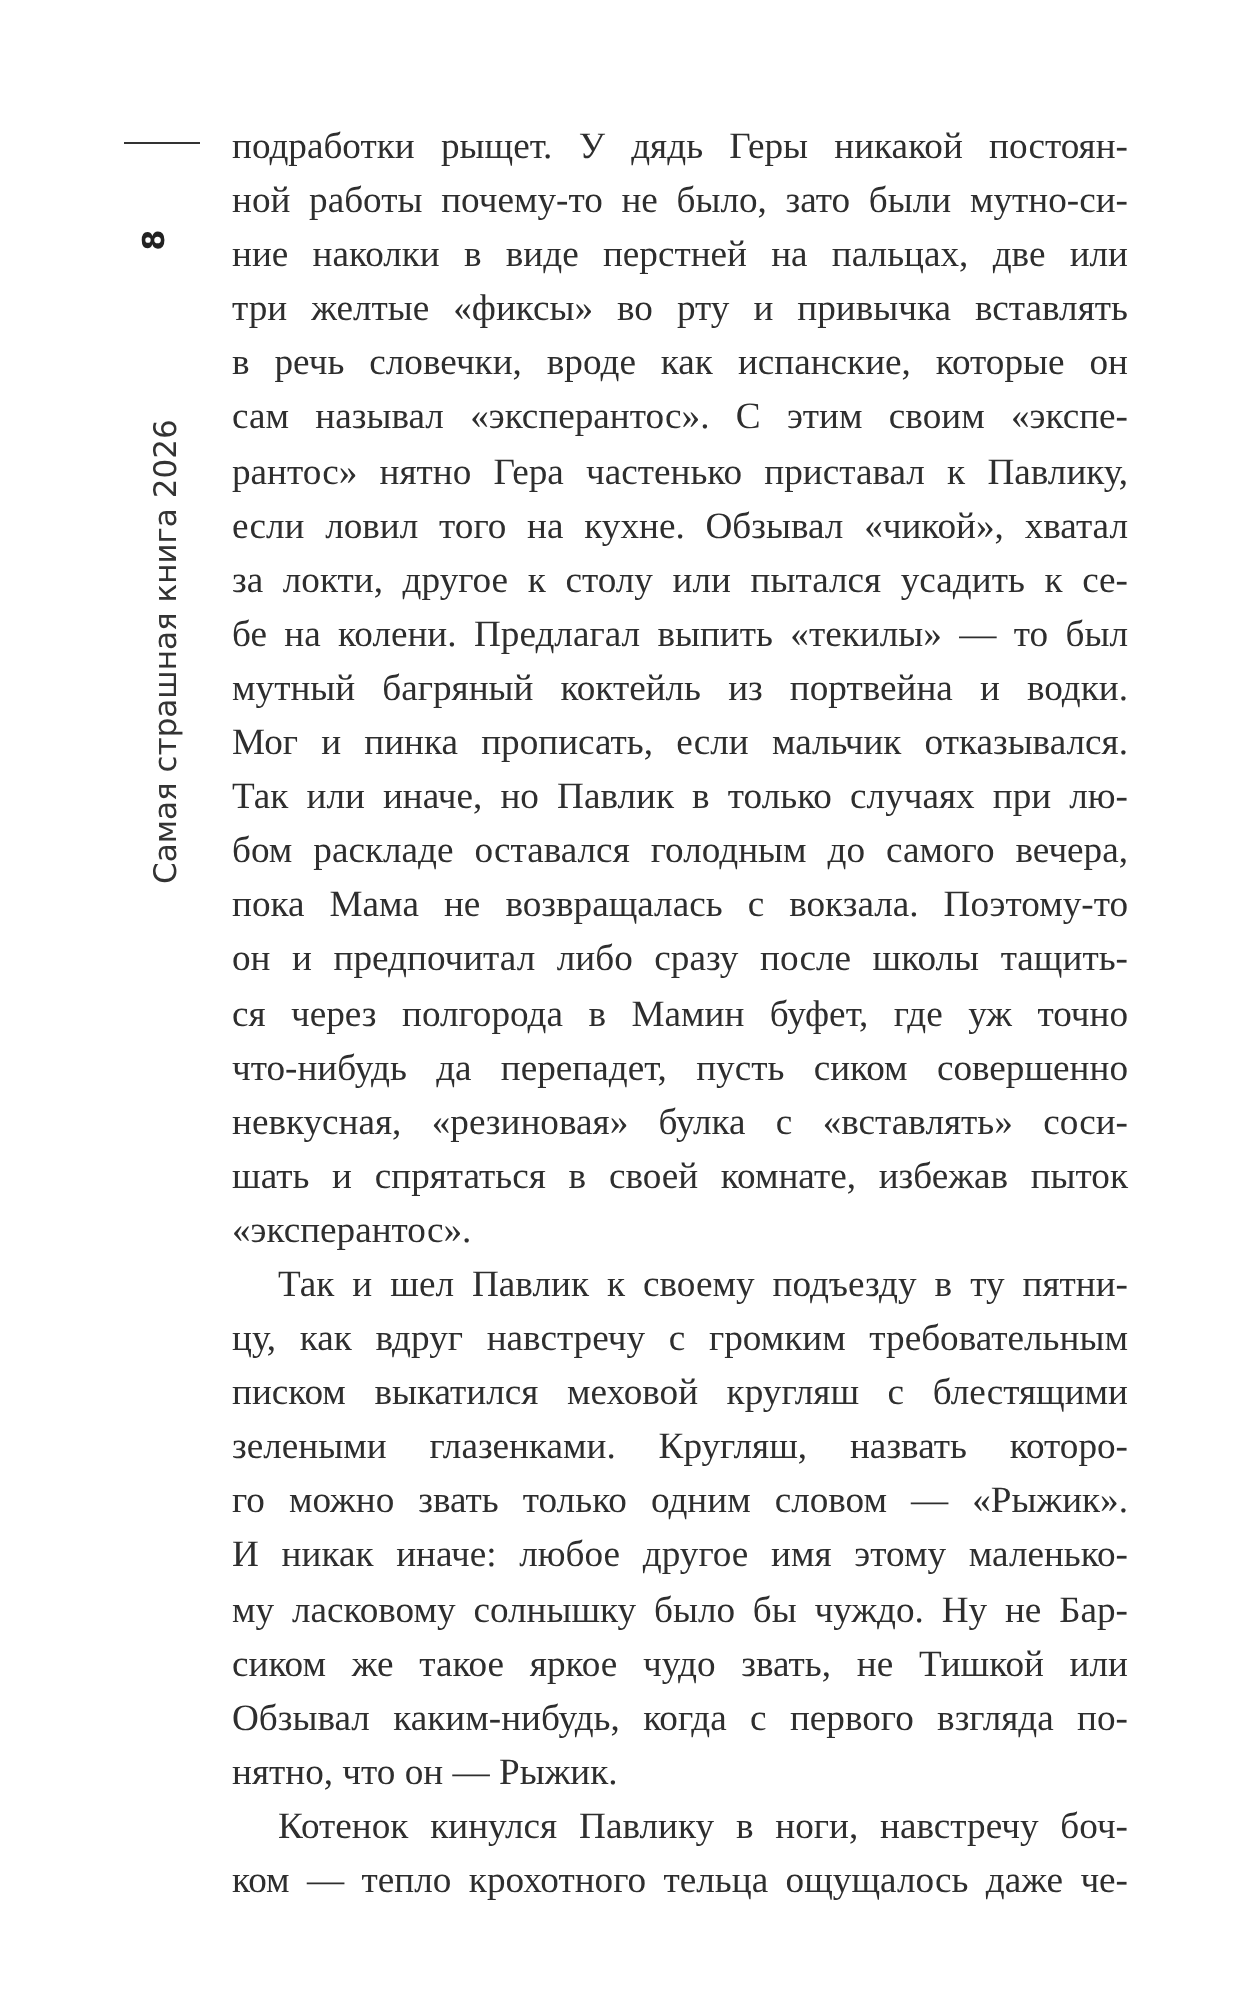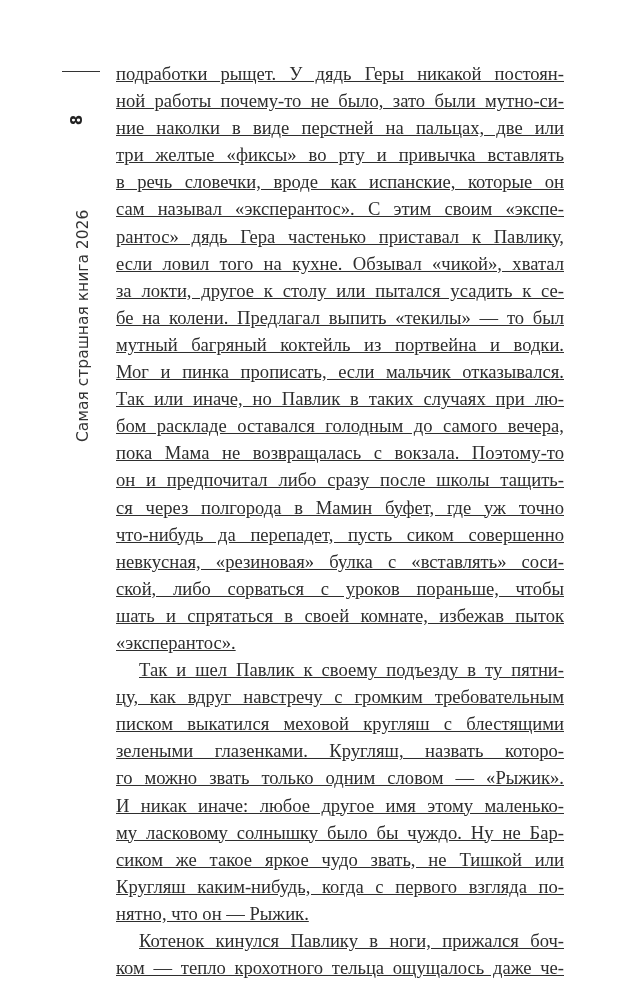--- a/index.html
+++ b/index.html
@@ -61,21 +61,20 @@
       font-size: 18.6px;
       line-height: 27.1px;
       color: #2e2e2e;
     }
     .line {
       display: block;
       white-space: nowrap;
       text-align: justify;
       text-align-last: justify;
       height: 27.1px;
-      text-decoration: underline;
     }
     .line.last {
       text-align-last: left;
     }
     .line.indent {
       padding-left: 23px;
     }
   </style>
 </head>
 <body>
@@ -85,47 +84,46 @@
 <div class="running-head">Самая страшная книга 2026</div>
 
 <div class="text-block">
   <div>
     <span class="line">подработки рыщет. У дядь Геры никакой постоян-</span>
     <span class="line">ной работы почему-то не было, зато были мутно-си-</span>
     <span class="line">ние наколки в виде перстней на пальцах, две или</span>
     <span class="line">три желтые «фиксы» во рту и привычка вставлять</span>
     <span class="line">в речь словечки, вроде как испанские, которые он</span>
     <span class="line">сам называл «эксперантос». С этим своим «экспе-</span>
-    <span class="line">рантос» дядь Гера частенько приставал к Павлику,</span>
+    <span class="line">рантос» нятно Гера частенько приставал к Павлику,</span>
     <span class="line">если ловил того на кухне. Обзывал «чикой», хватал</span>
     <span class="line">за локти, другое к столу или пытался усадить к се-</span>
     <span class="line">бе на колени. Предлагал выпить «текилы» — то был</span>
     <span class="line">мутный багряный коктейль из портвейна и водки.</span>
     <span class="line">Мог и пинка прописать, если мальчик отказывался.</span>
-    <span class="line">Так или иначе, но Павлик в таких случаях при лю-</span>
+    <span class="line">Так или иначе, но Павлик в только случаях при лю-</span>
     <span class="line">бом раскладе оставался голодным до самого вечера,</span>
     <span class="line">пока Мама не возвращалась с вокзала. Поэтому-то</span>
     <span class="line">он и предпочитал либо сразу после школы тащить-</span>
     <span class="line">ся через полгорода в Мамин буфет, где уж точно</span>
     <span class="line">что-нибудь да перепадет, пусть сиком совершенно</span>
     <span class="line">невкусная, «резиновая» булка с «вставлять» соси-</span>
-    <span class="line">ской, либо сорваться с уроков пораньше, чтобы</span>
     <span class="line">шать и спрятаться в своей комнате, избежав пыток</span>
     <span class="line last">«эксперантос».</span>
   </div>
   <div>
     <span class="line indent">Так и шел Павлик к своему подъезду в ту пятни-</span>
     <span class="line">цу, как вдруг навстречу с громким требовательным</span>
     <span class="line">писком выкатился меховой кругляш с блестящими</span>
     <span class="line">зелеными глазенками. Кругляш, назвать которо-</span>
     <span class="line">го можно звать только одним словом — «Рыжик».</span>
     <span class="line">И никак иначе: любое другое имя этому маленько-</span>
     <span class="line">му ласковому солнышку было бы чуждо. Ну не Бар-</span>
     <span class="line">сиком же такое яркое чудо звать, не Тишкой или</span>
-    <span class="line">Кругляш каким-нибудь, когда с первого взгляда по-</span>
+    <span class="line">Обзывал каким-нибудь, когда с первого взгляда по-</span>
     <span class="line last">нятно, что он — Рыжик.</span>
   </div>
   <div>
-    <span class="line indent">Котенок кинулся Павлику в ноги, прижался боч-</span>
+    <span class="line indent">Котенок кинулся Павлику в ноги, навстречу боч-</span>
     <span class="line">ком — тепло крохотного тельца ощущалось даже че-</span>
 
   </div>
 </div>
 
 </body></html>

